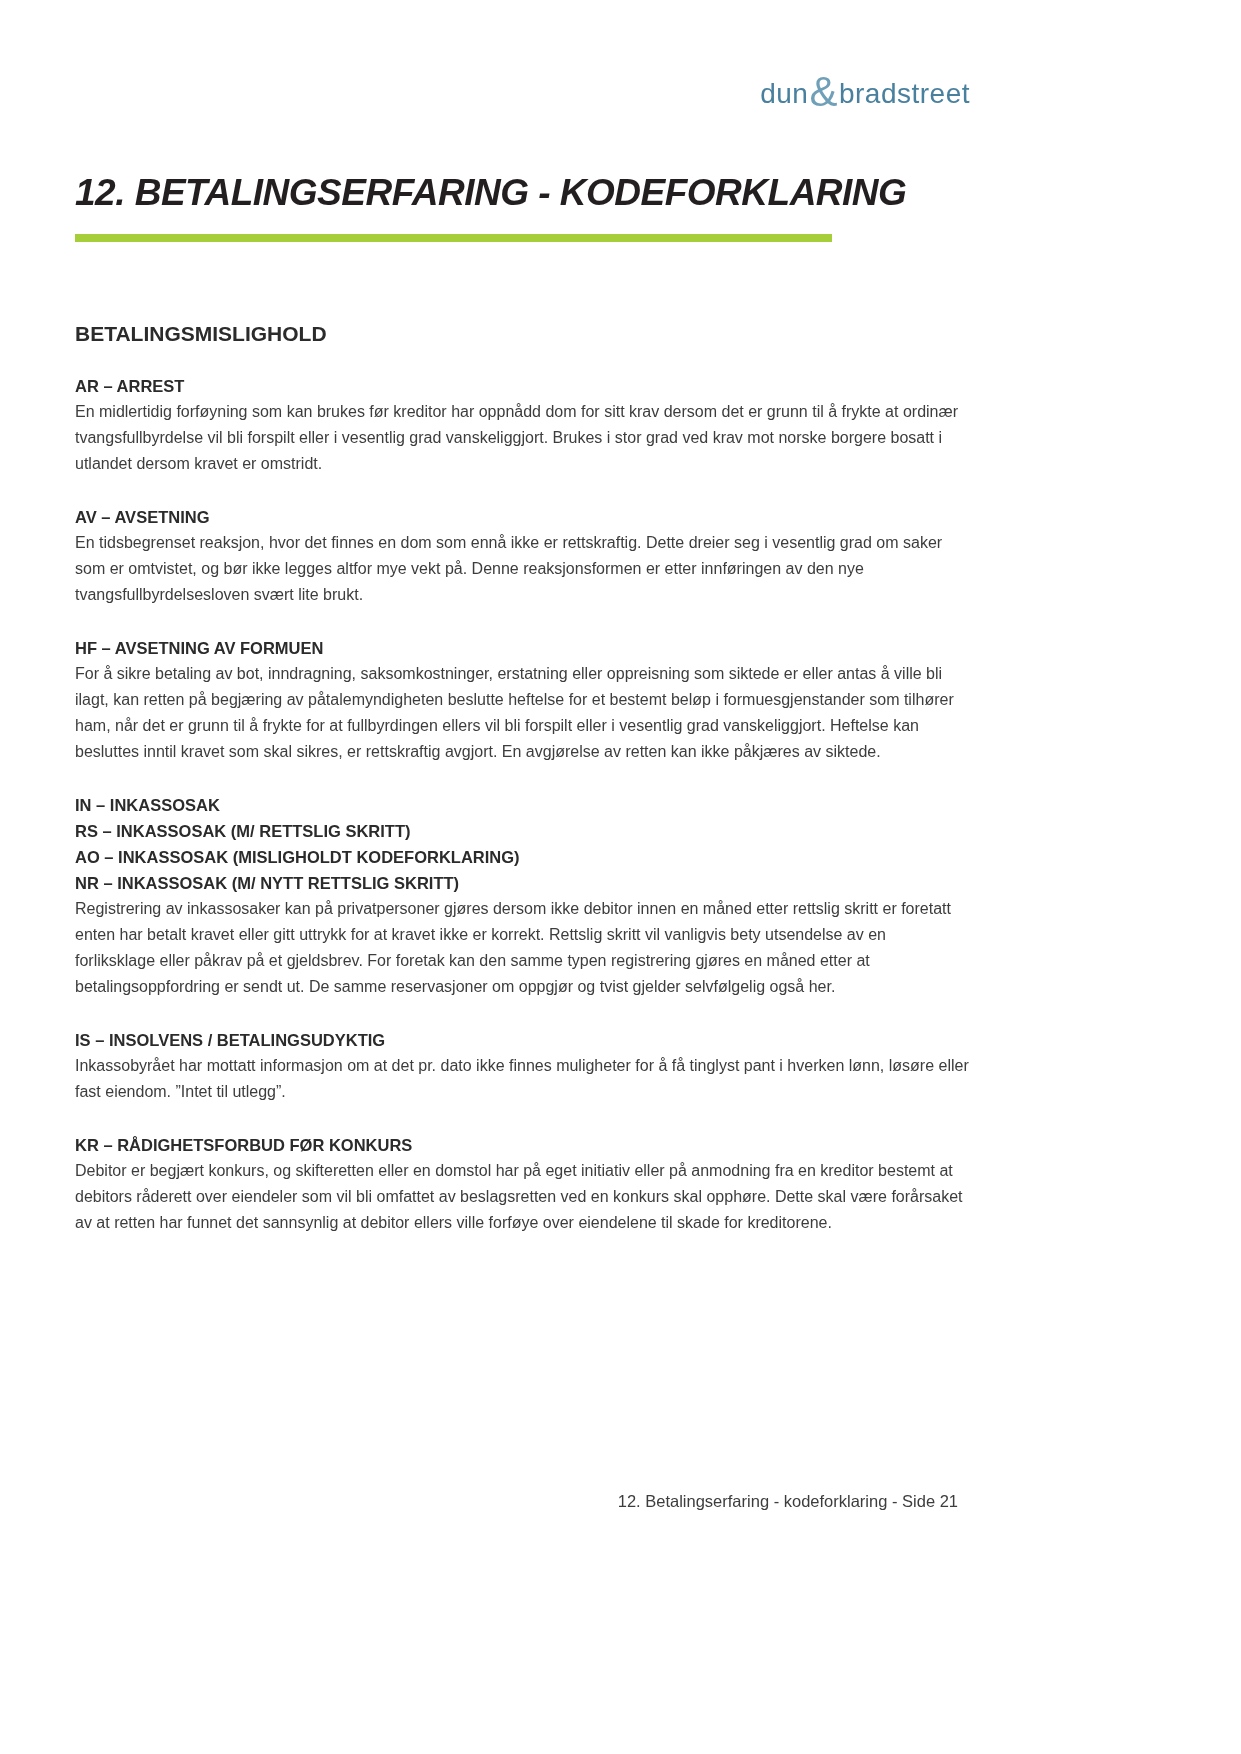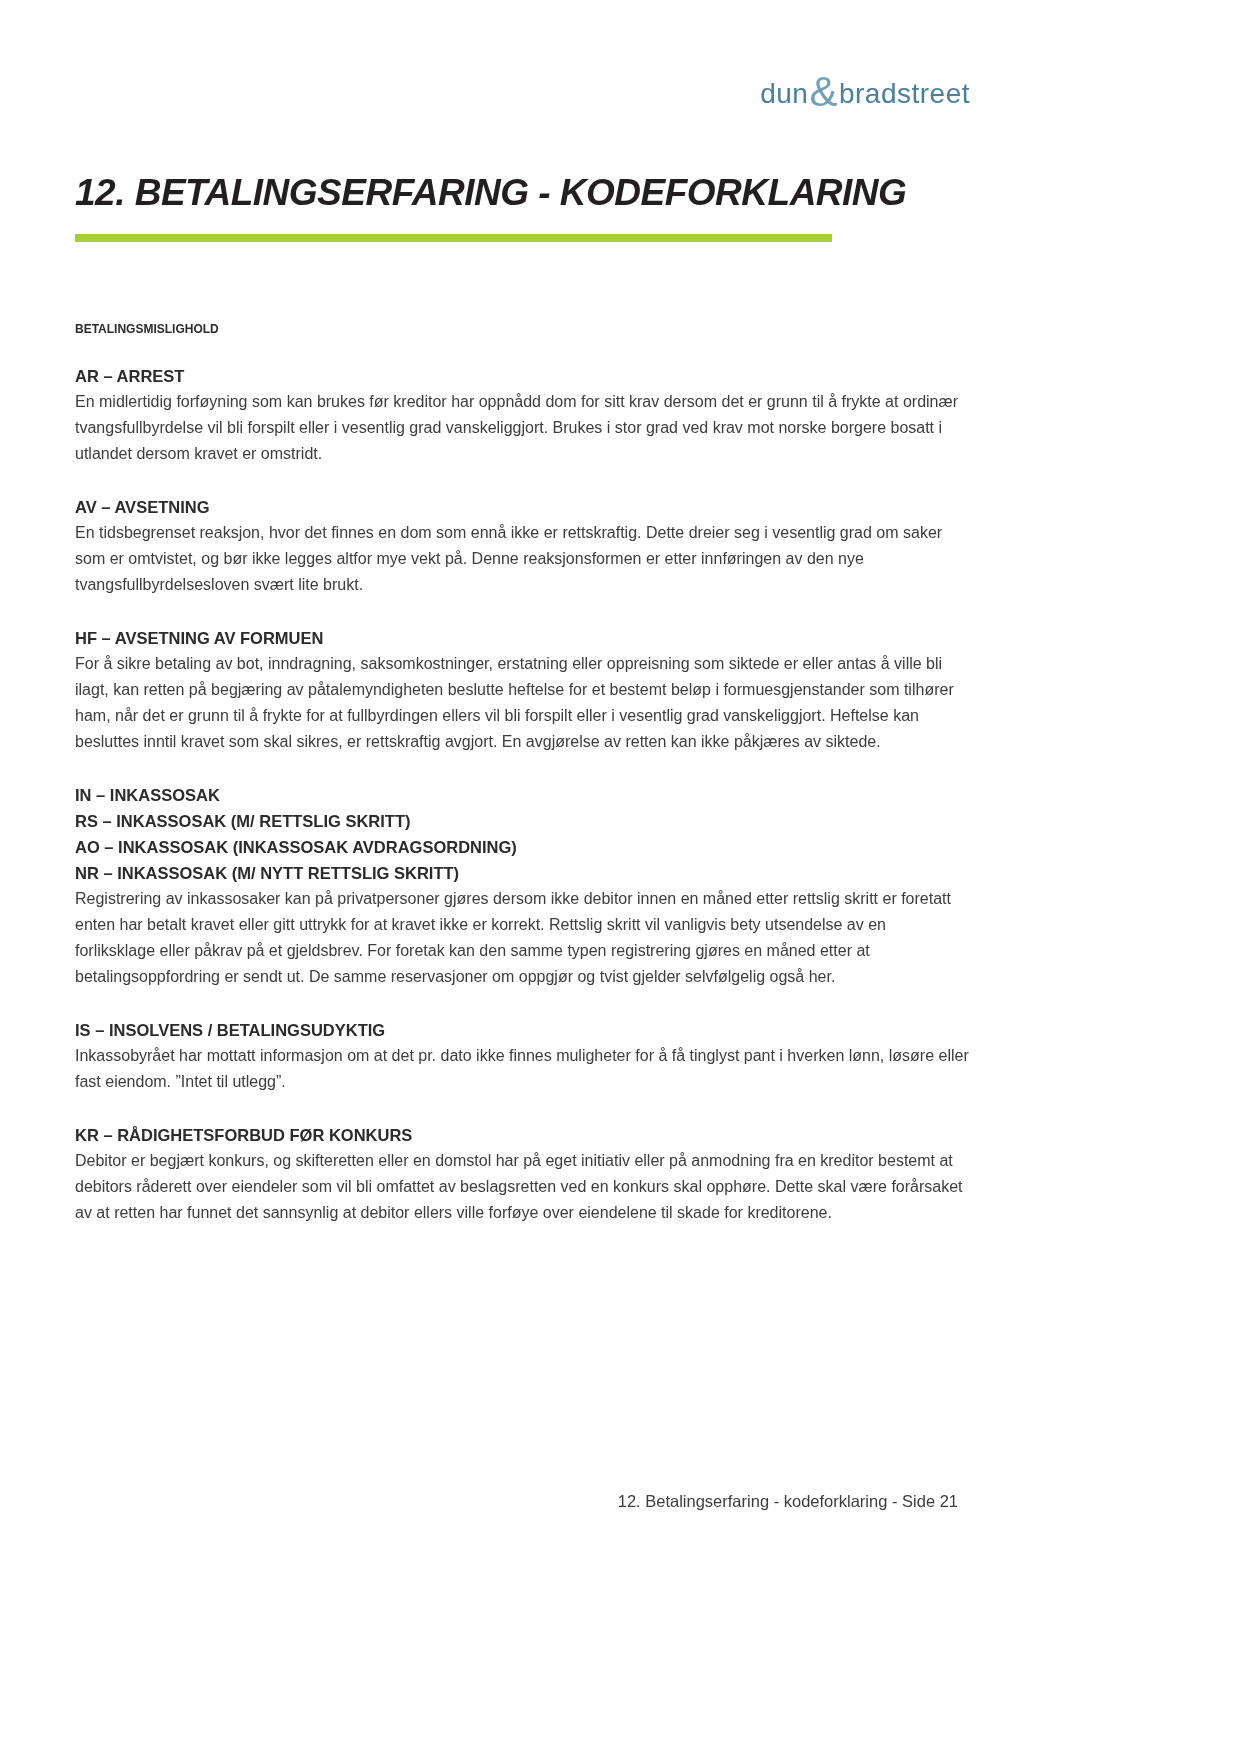--- a/index.html
+++ b/index.html
@@ -51,21 +51,21 @@
     font-style: italic;
   }
   .accent-rule {
     margin-top: 20px;
     width: 757px;
     height: 8px;
     background: var(--accent_green, #a6ce38);
   }
   .section-heading {
     margin-top: 80px;
-    font-size: 12px;
+    font-size: 21px;
     font-weight: bold;
     color: #2b2b2b;
   }
   .entry { margin-top: 27px; }
   .entry h2 {
     font-size: 16.5px;
     font-weight: bold;
     color: #2b2b2b;
     line-height: 26px;
   }
@@ -114,21 +114,21 @@
 
 
   <section class="entry">
     <h2>HF – AVSETNING AV FORMUEN</h2>
     <p>For å sikre betaling av bot, inndragning, saksomkostninger, erstatning eller oppreisning som siktede er eller antas å ville bli ilagt, kan retten på begjæring av påtalemyndigheten beslutte heftelse for et bestemt beløp i formuesgjenstander som tilhører ham, når det er grunn til å frykte for at fullbyrdingen ellers vil bli forspilt eller i vesentlig grad vanskeliggjort. Heftelse kan besluttes inntil kravet som skal sikres, er rettskraftig avgjort. En avgjørelse av retten kan ikke påkjæres av siktede.</p>
   </section>
 
   <section class="entry">
     <h2>IN – INKASSOSAK</h2>
     <h2>RS – INKASSOSAK (M/ RETTSLIG SKRITT)</h2>
-    <h2>AO – INKASSOSAK (INKASSOSAK AVDRAGSORDNING)</h2>
+    <h2>AO – INKASSOSAK (MISLIGHOLDT KODEFORKLARING)</h2>
     <h2>NR – INKASSOSAK (M/ NYTT RETTSLIG SKRITT)</h2>
     <p>Registrering av inkassosaker kan på privatpersoner gjøres dersom ikke debitor innen en måned etter rettslig skritt er foretatt enten har betalt kravet eller gitt uttrykk for at kravet ikke er korrekt. Rettslig skritt vil vanligvis bety utsendelse av en forliksklage eller påkrav på et gjeldsbrev. For foretak kan den samme typen registrering gjøres en måned etter at betalingsoppfordring er sendt ut. De samme reservasjoner om oppgjør og tvist gjelder selvfølgelig også her.</p>
   </section>
 
   <section class="entry">
     <h2>IS – INSOLVENS / BETALINGSUDYKTIG</h2>
     <p>Inkassobyrået har mottatt informasjon om at det pr. dato ikke finnes muligheter for å få tinglyst pant i hverken lønn, løsøre eller fast eiendom. ”Intet til utlegg”.</p>
   </section>
 
   <section class="entry">

